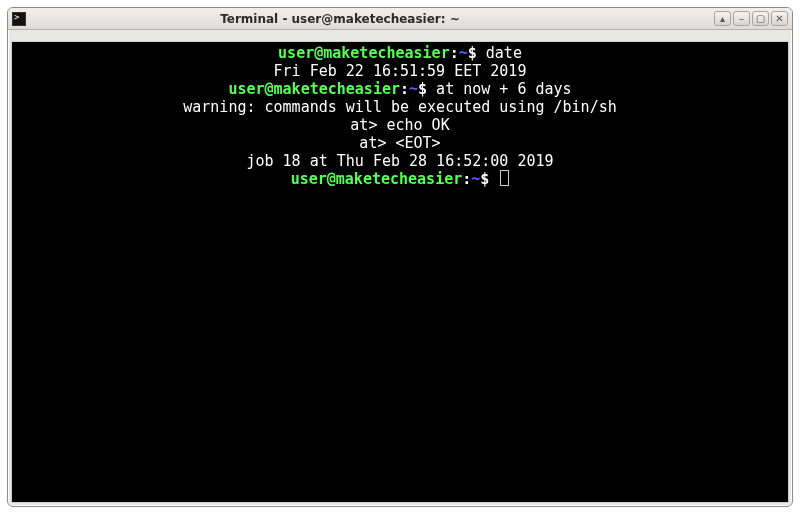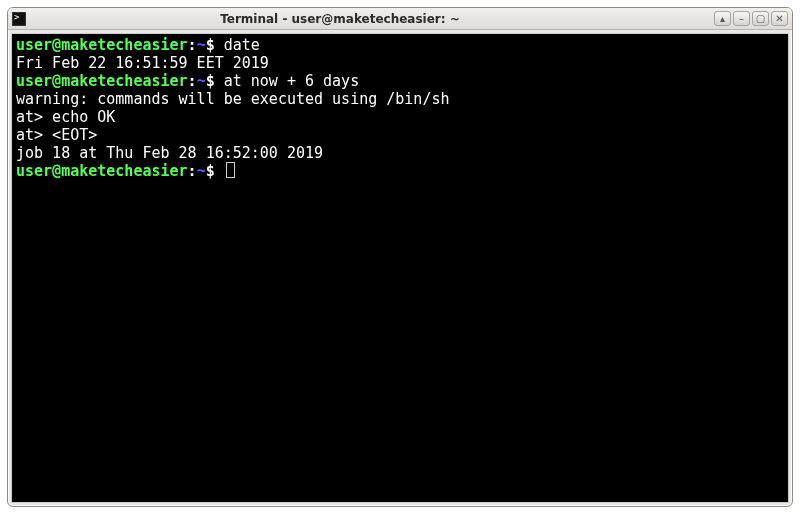--- a/index.html
+++ b/index.html
@@ -17,20 +17,21 @@
   .window {
     width: 786px;
     height: 500px;
     border: 1px solid #8a8a8a;
     border-radius: 6px;
     overflow: hidden;
     display: flex;
     flex-direction: column;
     background: #e8e8e6;
     box-shadow: 0 0 0 1px #ffffff inset;
+    gap: 8px;
   }
   .titlebar {
     height: 22px;
     background: linear-gradient(to bottom, #f0efee 0%, #dedcda 100%);
     border-bottom: 1px solid #b5b3b0;
     display: flex;
     align-items: center;
     padding: 0 4px;
     gap: 4px;
   }
@@ -101,21 +102,21 @@
   .p-path { color: #5c5cff; font-weight: bold; }
   .p-sym  { color: #ffffff; font-weight: bold; }
   .cmd    { color: #ffffff; }
   .cursor {
     display: inline-block;
     width: 9px; height: 16px;
     border: 1px solid #cfcfcf;
     vertical-align: -2px;
     margin-left: 2px;
   }
-  .line { display: block; }
+  .line { display: block; text-align: center; }
 </style>
 </head>
 <body>
 
 <div class="window">
   <div class="titlebar">
     <span class="app-icon"></span>
     <span class="title-text">Terminal - user@maketecheasier: ~</span>
     <div class="win-btns">
       <div class="win-btn">▴</div>

